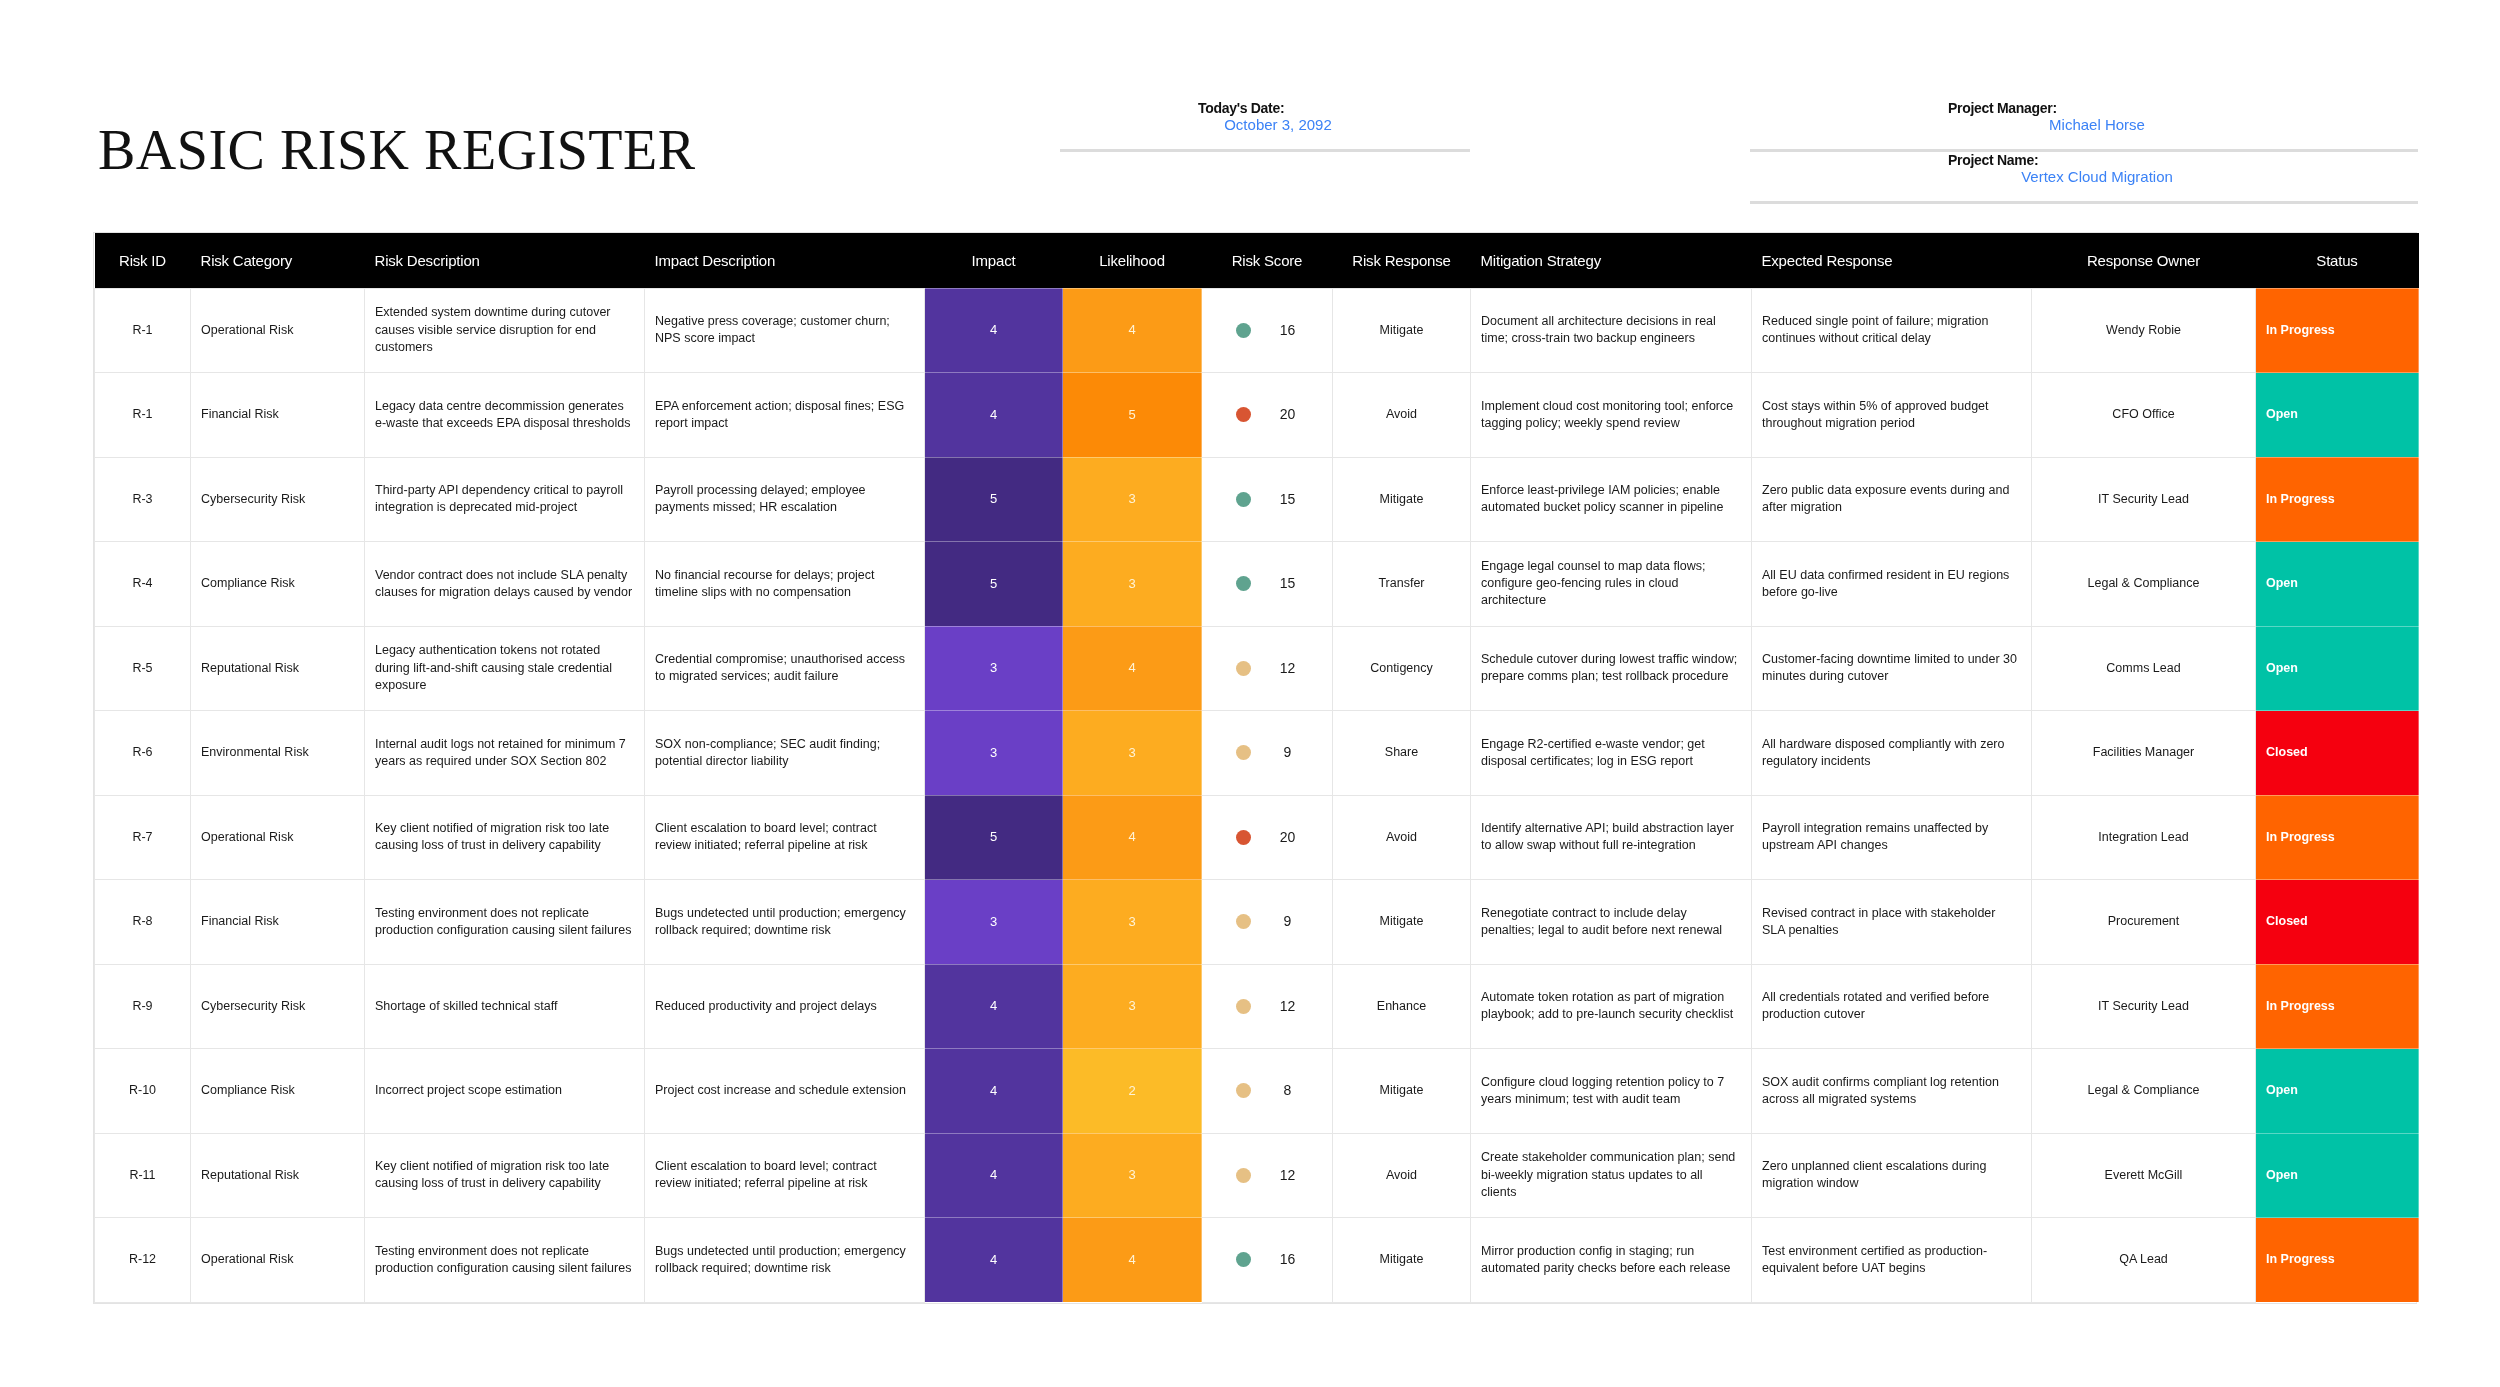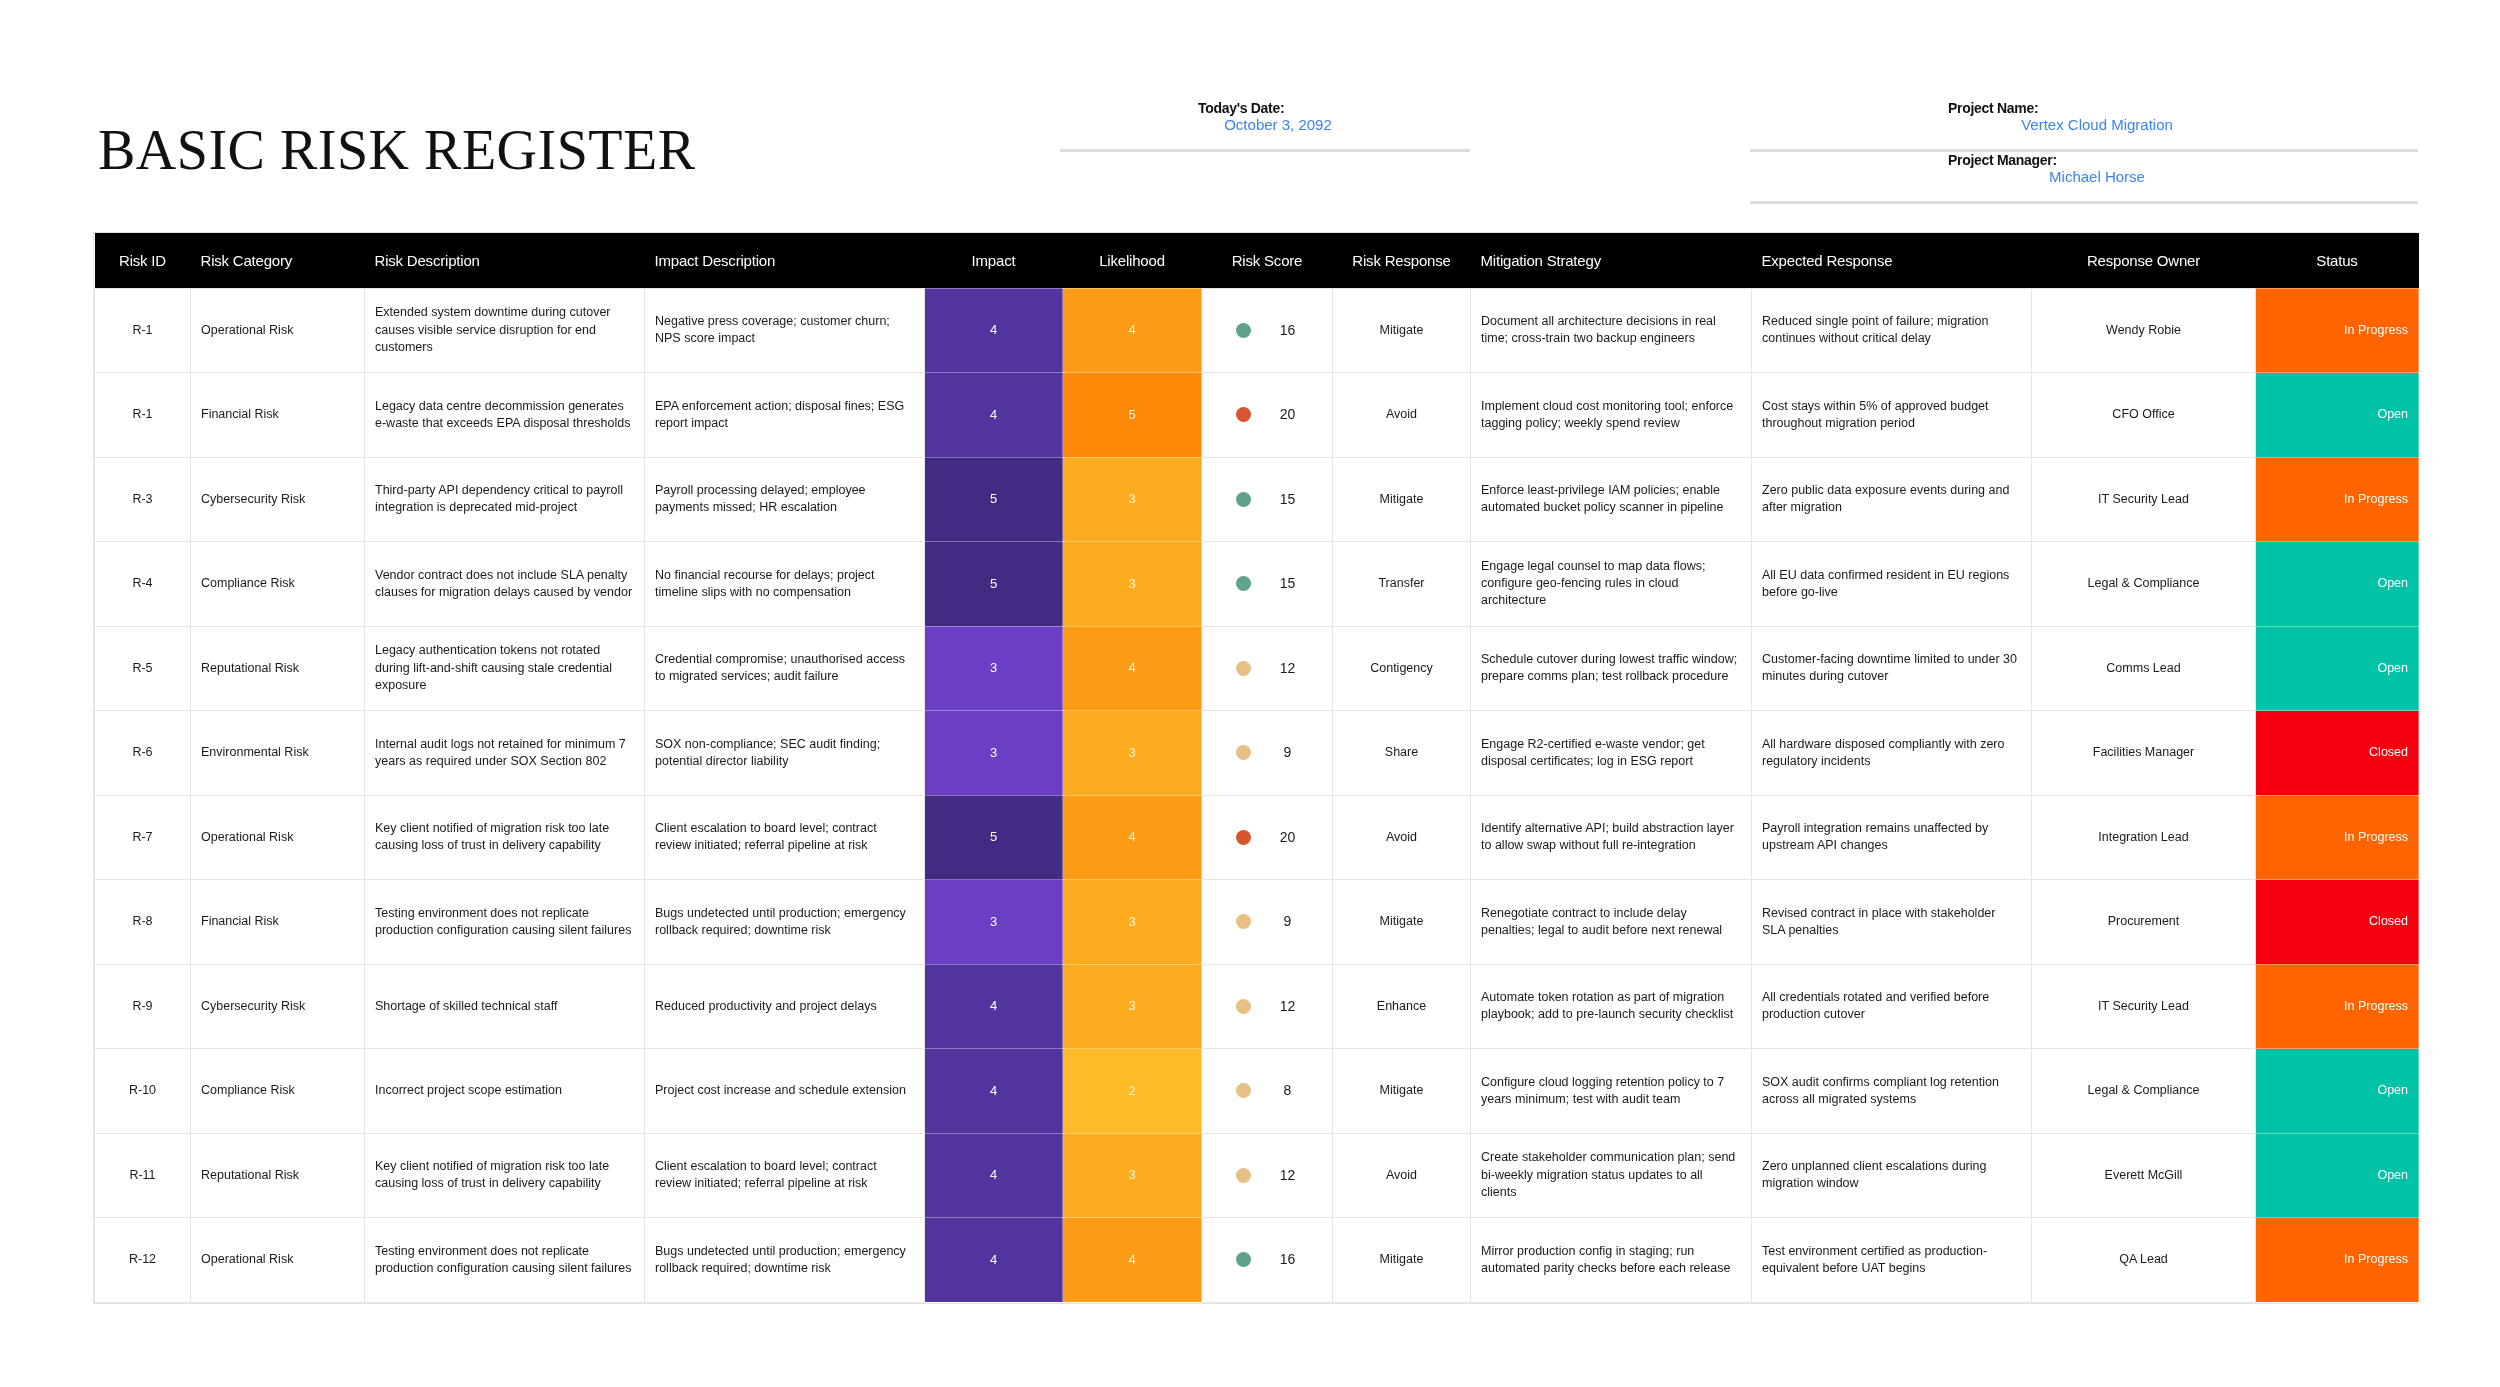--- a/index.html
+++ b/index.html
@@ -38,42 +38,42 @@
     height: 84.5px; border: 1px solid #e6e6e6; font-size: 12.5px; line-height: 1.38;
     padding: 0 10px; vertical-align: middle; color: #1a1a1a;
   }
   td.c { text-align: center; }
   td.num { text-align: center; color: #fff; font-size: 13px; border-color: rgba(255,255,255,0.35); }
   td.lk { color: #fff3d6; }
   td.score { padding: 7px; }
   .score-inner { display: flex; align-items: center; justify-content: center; gap: 26px; }
   .dot { width: 15px; height: 15px; border-radius: 50%; display: inline-block; }
   .score-val { font-size: 14px; width: 22px; text-align: center; }
-  td.status { color: #fff; font-weight: normal; text-align: right; font-size: 12.5px; border-color: rgba(255,255,255,0.35); }
+  td.status { color: #fff; font-weight: bold; text-align: left; font-size: 12.5px; border-color: rgba(255,255,255,0.35); }
 </style>
 </head>
 <body>
 
 <h1 class="title">BASIC RISK REGISTER</h1>
 
 <div class="meta-block meta-left">
   <div class="meta-row">
     <span class="lbl">Today's Date:</span>
     <span class="val">October 3, 2092</span>
   </div>
 </div>
 
 <div class="meta-block meta-right">
   <div class="meta-row">
+    <span class="lbl">Project Manager:</span>
+    <span class="val">Michael Horse</span>
+  </div>
+  <div class="meta-row">
     <span class="lbl">Project Name:</span>
     <span class="val">Vertex Cloud Migration</span>
-  </div>
-  <div class="meta-row">
-    <span class="lbl">Project Manager:</span>
-    <span class="val">Michael Horse</span>
   </div>
 </div>
 
 <div class="table-wrap">
   <table>
     <colgroup>
       <col style="width:96px">
         <col style="width:174px">
         <col style="width:280px">
         <col style="width:280px">

